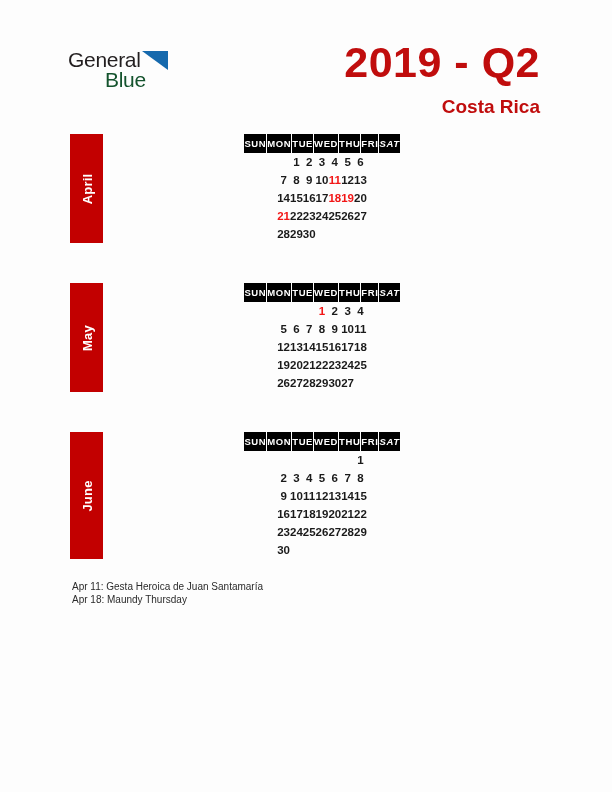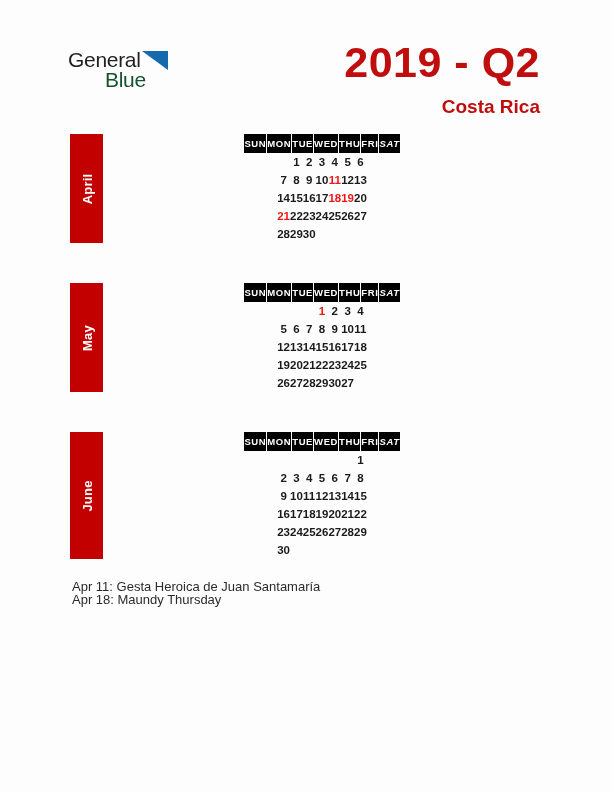--- a/index.html
+++ b/index.html
@@ -148,21 +148,21 @@
   .day-cell.empty { color: transparent; }
 
   
   .legend {
     position: absolute;
     left: 72px;
     top: 580px;
     width: 400px;
   }
   .legend-item {
-    font-size: 13px;
+    font-size: 10px;
     color: #2b2b2b;
     line-height: 13.3px;
     white-space: nowrap;
   }
 </style>
 </head>
 <body>
 
 <div class="header">
 

